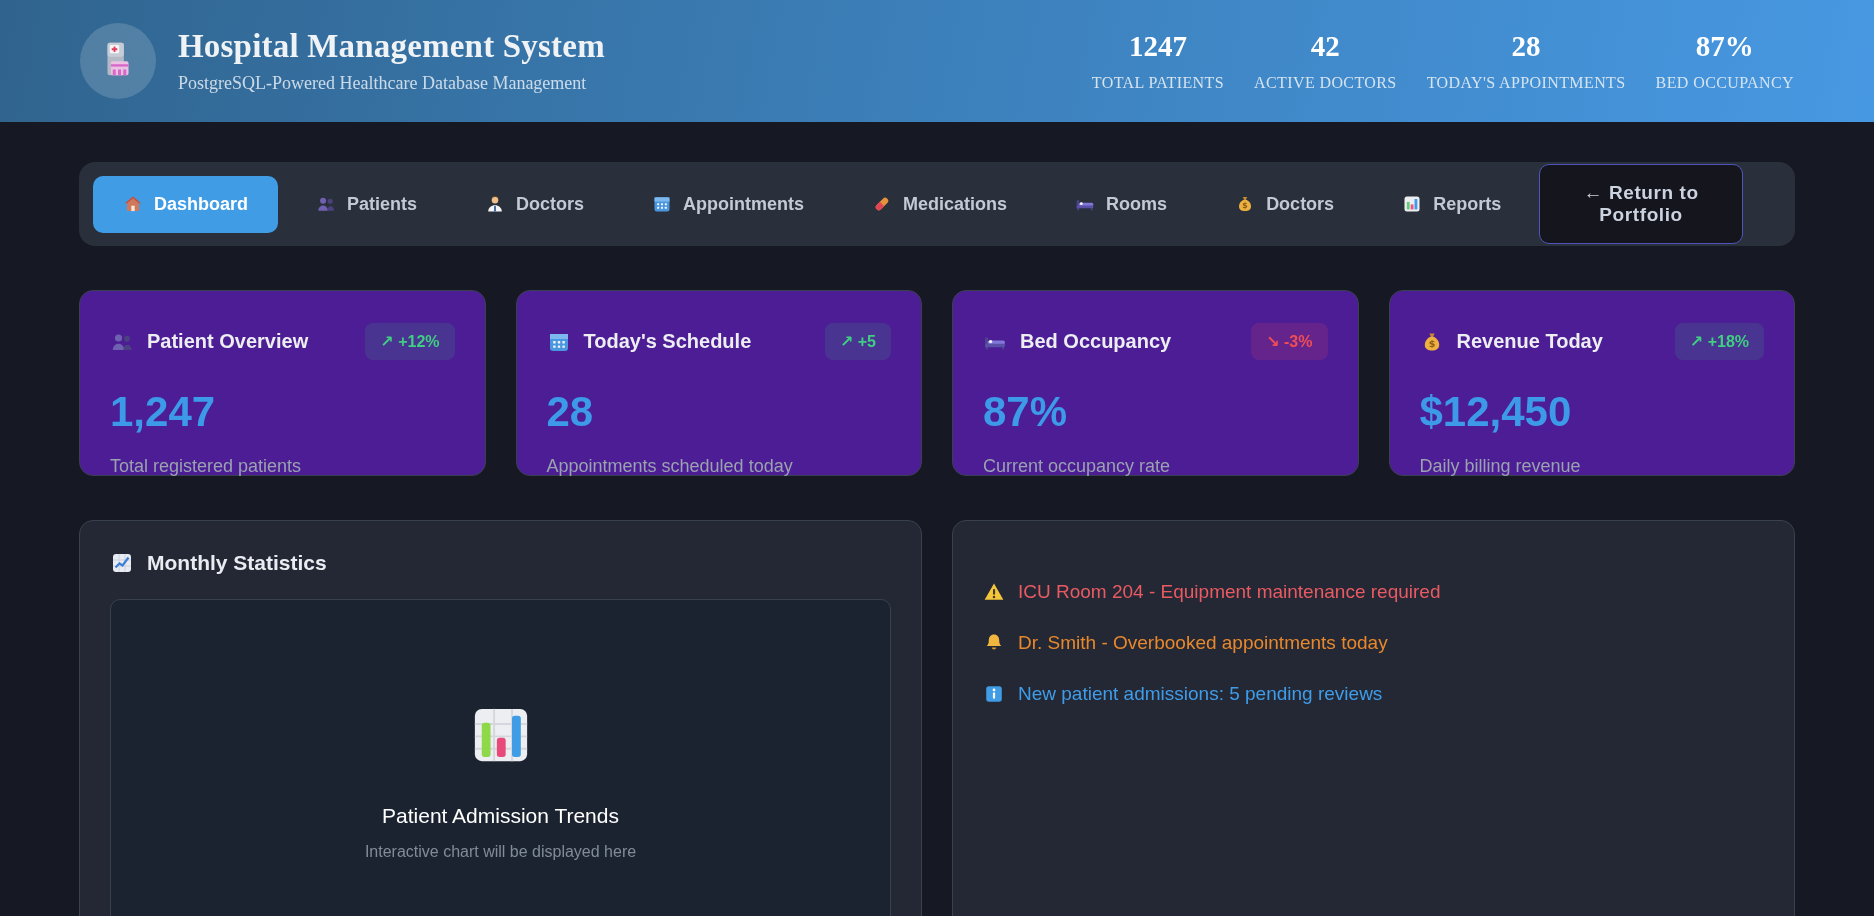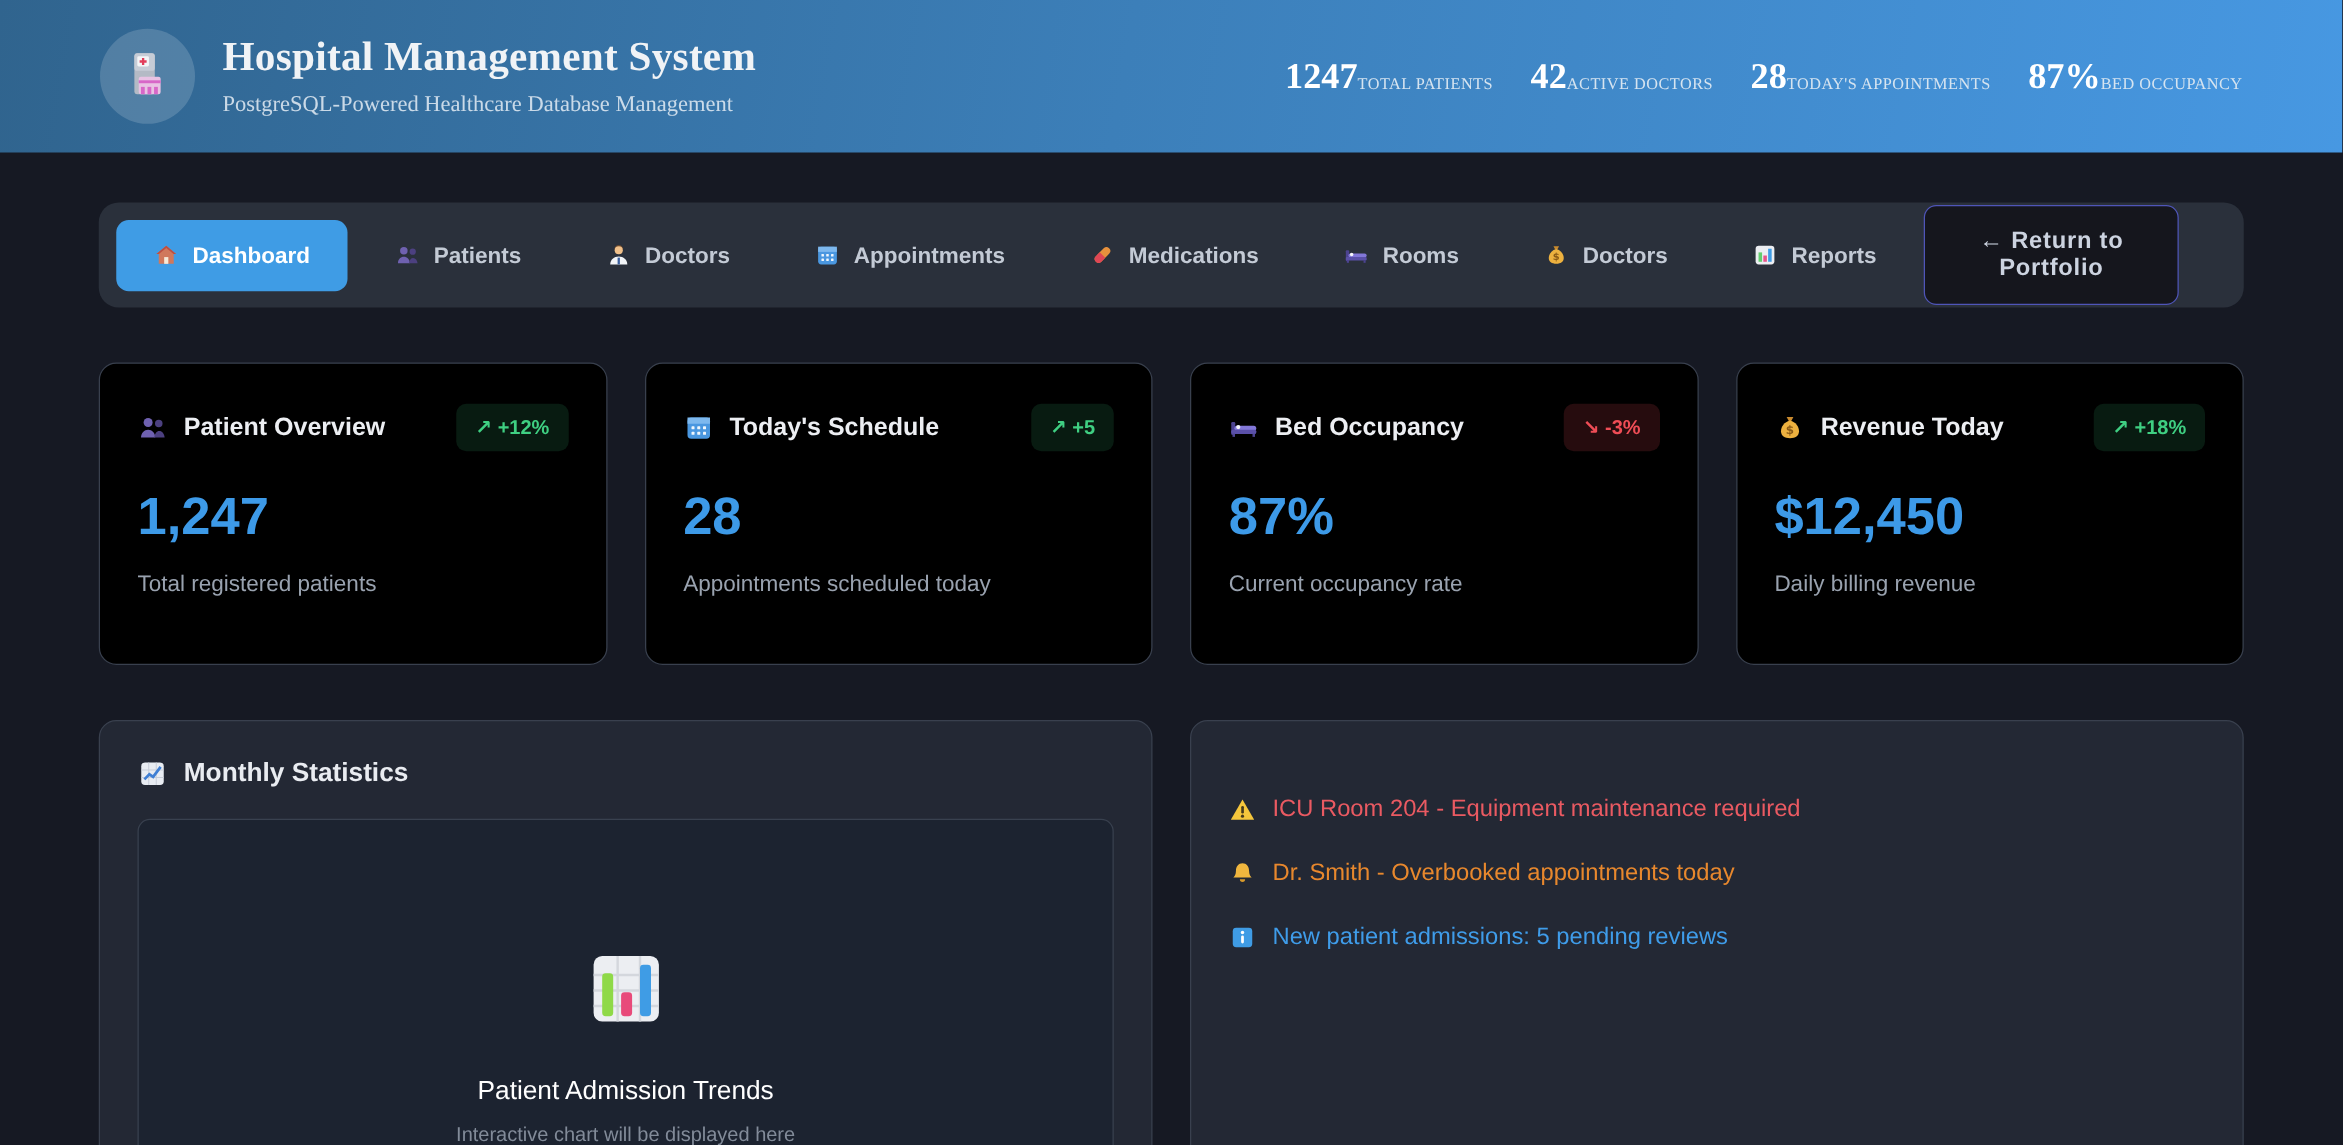--- a/index.html
+++ b/index.html
@@ -18,23 +18,23 @@
   .logo-circle {
     width:76px; height:76px; border-radius:50%;
     background:rgba(255,255,255,0.16);
     display:flex; align-items:center; justify-content:center;
     flex:0 0 auto;
   }
   .title-block { margin-left:22px; }
   .app-title { font-size:33px; font-weight:bold; color:#f0f3f6; letter-spacing:0.2px; }
   .app-subtitle { font-size:18px; color:rgba(235,242,248,0.82); margin-top:8px; }
   .header-stats { margin-left:auto; display:flex; gap:30px; }
-  .hstat { display:flex; align-items:center; min-width:120px; }
+  .hstat { display:flex; flex-direction:column; align-items:center; min-width:120px; }
   .hstat-value { font-size:29px; font-weight:bold; color:#ffffff; }
-  .hstat-label { font-size:13px; color:#d6e4f0; margin-top:11px; letter-spacing:0.4px; }
+  .hstat-label { font-size:16px; color:#d6e4f0; margin-top:11px; letter-spacing:0.4px; }
   
   .main { width:1716px; margin:0 auto; }
   
   .navbar {
     margin-top:40px; height:84px; border-radius:16px;
     background:#2a303b; display:flex; align-items:center;
     padding:0 14px; gap:8px;
   }
   .tab {
     display:flex; align-items:center; gap:11px;
@@ -49,22 +49,22 @@
     background:#15161d; border:1px solid #4f55b8; border-radius:10px;
     color:#ccd3e0; font-size:19px; font-weight:bold; letter-spacing:0.6px;
     padding:17px 28px; cursor:pointer;
     font-family:"Liberation Sans","DejaVu Sans",sans-serif;
   }
   
   .cards-row {
     margin-top:44px; display:grid; grid-template-columns:repeat(4,1fr); gap:30px;
   }
   .card {
-    background:#000000; border:1px solid #39404e; border-radius:14px;
-    height:242px; padding:32px 30px;
+    background:#4c1d95; border:1px solid #39404e; border-radius:14px;
+    height:186px; padding:32px 30px;
   }
   .card-head { display:flex; align-items:center; }
   .card-title-wrap { display:flex; align-items:center; gap:13px; }
   .card-title { font-size:20px; font-weight:bold; color:#eceef2; }
   .card .ic { width:24px; height:24px; }
   .badge {
     margin-left:auto; font-size:16px; font-weight:bold;
     padding:9px 15px; border-radius:8px;
   }
   .badge.pos { color:#3fcf82; background:rgba(63,207,130,0.13); }

